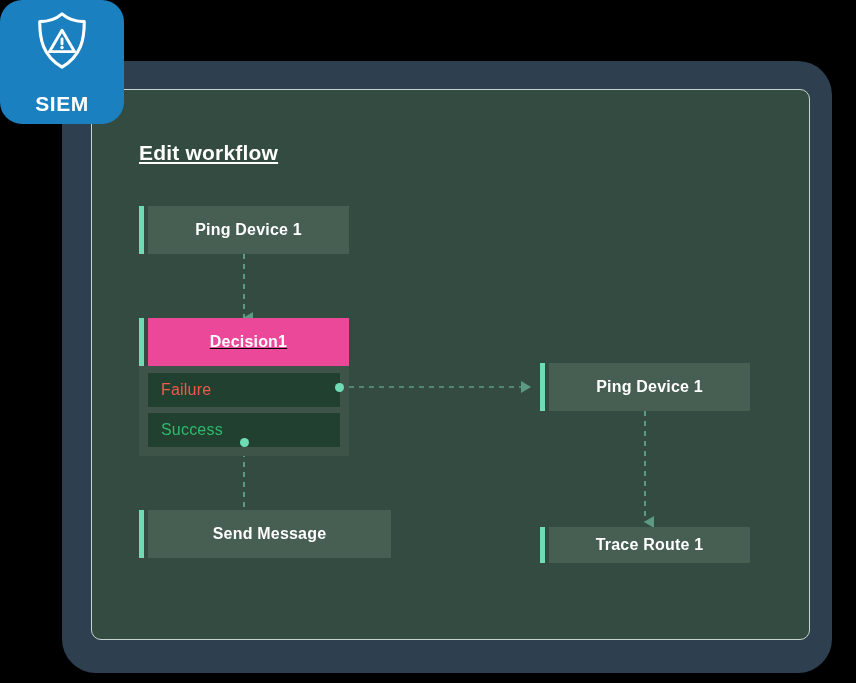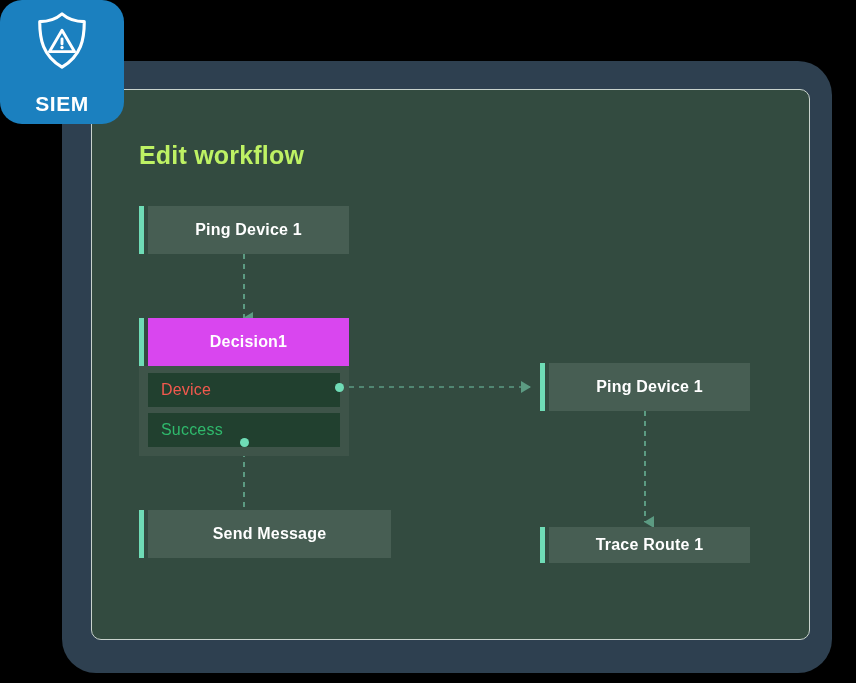--- a/index.html
+++ b/index.html
@@ -73,24 +73,25 @@
     letter-spacing: 0.5px;
     margin-top: 20px;
     font-family: "Liberation Sans", sans-serif;
   }
 
   
   .panel-title {
     position: absolute;
     left: 47px;
     top: 51px;
-    color: #bef264;
-    font-size: 25px;
+    color: #ffffff;
+    font-size: 21px;
     font-weight: bold;
     letter-spacing: 0.2px;
+    text-decoration: underline;
   }
 
   
   .canvas {
     position: absolute;
     left: 0;
     top: 0;
     width: 100%;
     height: 100%;
   }
@@ -138,21 +139,22 @@
   .decision-node {
     position: absolute;
     z-index: 5;
   }
   .decision-header {
     display: flex;
     align-items: stretch;
     height: 48px;
   }
   .decision-header .node-body {
-    background: #d946ef;
+    background: #ec4899;
+    text-decoration: underline;
   }
   .decision-branches {
     background: #3e5449;
     padding: 7px 9px 9px 9px;
     box-sizing: border-box;
   }
   .branch-row {
     position: relative;
     height: 34px;
     background: #21402f;
@@ -227,21 +229,21 @@
         <div class="decision-header">
           <div class="node-accent"></div>
           <div class="node-gap"></div>
           <div class="node-body">
             <span class="node-label">Decision1</span>
           </div>
         </div>
 
         <div class="decision-branches">
           <div class="branch-row branch-failure">
-            <span class="branch-label">Device</span>
+            <span class="branch-label">Failure</span>
           </div>
           <div class="branch-row branch-success">
             <span class="branch-label">Success</span>
           </div>
         </div>
       </div>
 
       <div class="port-dot" style="left:243px; top:293px;"></div>
       <div class="port-dot" style="left:148px; top:348px;"></div>
 

